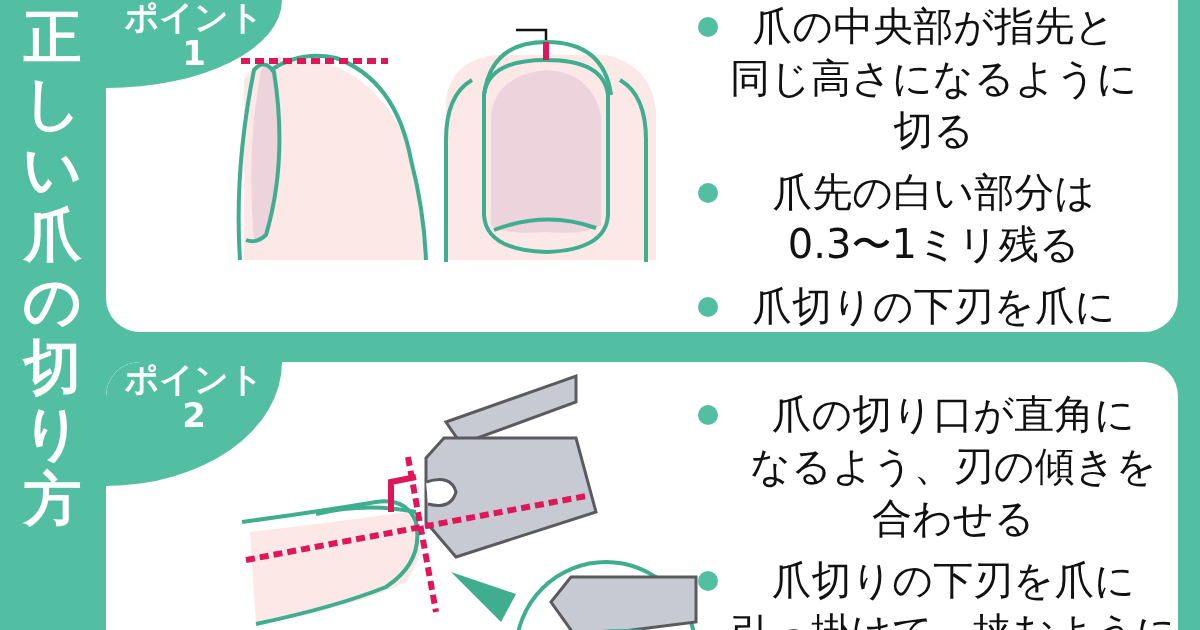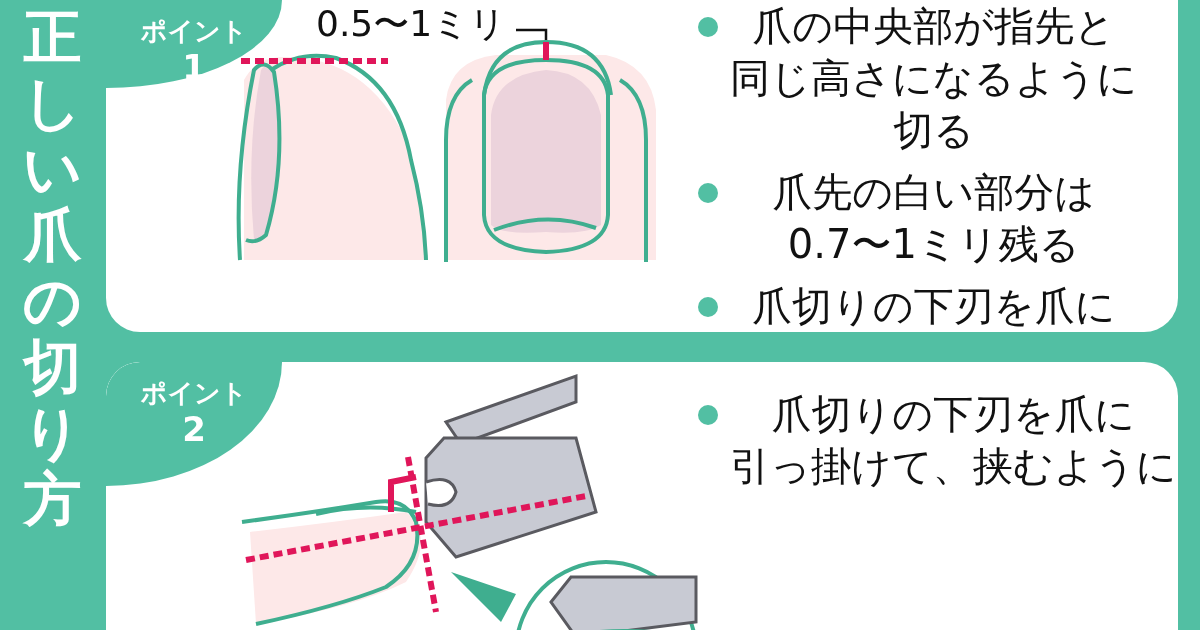--- a/index.html
+++ b/index.html
@@ -6,21 +6,21 @@
   body{width:1200px;height:630px;overflow:hidden;background:#52bfa3;position:relative;font-family:"DejaVu Sans","Liberation Sans",sans-serif;}
   .side-title{position:absolute;left:0;top:0;width:105px;height:630px;display:flex;flex-direction:column;align-items:center;padding-top:4px;box-sizing:border-box;}
   .side-title span{display:block;color:#fff;font-weight:bold;font-size:58px;line-height:66px;text-align:center;width:80px;}
   .panel{position:absolute;left:106px;width:1072px;background:#fff;border-radius:34px;overflow:hidden;}
   .panel1{top:-40px;height:372px;}
   .panel2{top:362px;height:320px;}
   .badge{position:absolute;left:0;background:#52bfa3;color:#fff;font-weight:bold;text-align:center;border-radius:0 0 220px 0;}
   .panel1 .badge{top:40px;width:176px;height:88px;padding-top:0;border-bottom-right-radius:100% 100%;}
   .badge{width:176px;height:124px;border-bottom-right-radius:100% 100%;}
   .panel2 .badge{top:0;border-top-left-radius:34px;}
-  .badge .b-label{display:block;font-size:26px;line-height:34px;padding-top:14px;}
+  .badge .b-label{display:block;font-size:34px;line-height:34px;}
   .badge .b-num{display:block;font-size:34px;line-height:38px;}
   .illu{position:absolute;}
   .bullets{position:absolute;left:592px;color:#111;font-size:40px;line-height:52px;}
   .bullet{position:relative;padding-left:32px;margin-bottom:10px;}
   .bullet .dot{position:absolute;left:0;top:17px;width:20px;height:20px;border-radius:50%;background:#52bfa3;}
   .bullet .txt{white-space:pre-line;display:block;text-align:center;}
   .callout{position:absolute;left:210px;top:40px;font-size:36px;color:#111;white-space:nowrap;}
 </style>
 </head>
 <body>
@@ -35,23 +35,20 @@
   <span>り</span>
   <span>方</span>
 </div>
 
 <div class="panel panel1">
   <div class="badge" style="top:40px;">
     <span class="b-label">ポイント</span>
     <span class="b-num">1</span>
   </div>
 
-  <div class="callout">
-    <span>0.5〜1ミリ</span>
-  </div>
 
   <svg class="illu" style="left:0;top:40px;" width="600" height="332" viewBox="0 0 600 332">
 
     <g>
       <path d="M410 30 H440 V70" fill="none" stroke="#111" stroke-width="2.5"></path>
       <path d="M432 60 L440 74 L448 60" fill="none" stroke="#111" stroke-width="2.5"></path>
     </g>
 
     <path d="M138 260 L138 80 Q150 58 175 57 Q260 55 300 140 Q318 190 322 260 Z" fill="#fde8e8"></path>
     <path d="M148 240 Q140 150 155 70 Q162 60 170 75 Q180 160 160 235 Z" fill="#ecd3dc"></path>
@@ -72,21 +69,21 @@
   <div class="bullets" style="top:40px;">
     <div class="bullet">
       <span class="dot"></span>
       <span class="txt">爪の中央部が指先と
 同じ高さになるように
 切る</span>
     </div>
     <div class="bullet">
       <span class="dot"></span>
       <span class="txt">爪先の白い部分は
-0.7〜1ミリ残る</span>
+0.3〜1ミリ残る</span>
     </div>
     <div class="bullet">
       <span class="dot"></span>
       <span class="txt">爪切りの下刃を爪に</span>
     </div>
   </div>
 </div>
 
 <div class="panel panel2">
   <div class="badge">
@@ -110,17 +107,23 @@
 
     <path d="M345 210 L410 232 L395 260 Z" fill="#3fae8f"></path>
     <circle cx="500" cy="290" r="90" fill="#fff" stroke="#3fae8f" stroke-width="4"></circle>
     <path d="M445 240 L465 215 L590 215 L590 260 L470 275 Z" fill="#c8cad3" stroke="#5a5a60" stroke-width="3"></path>
     <path d="M418 285 Q480 265 545 270 L548 280 Q480 285 420 300 Z" fill="#fff" stroke="#3fae8f" stroke-width="4"></path>
   </svg>
 
   <div class="bullets" style="top:26px;">
     <div class="bullet">
       <span class="dot"></span>
+      <span class="txt">爪の切り口が直角に
+なるよう、刃の傾きを
+合わせる</span>
+    </div>
+    <div class="bullet">
+      <span class="dot"></span>
       <span class="txt">爪切りの下刃を爪に
 引っ掛けて、挟むように</span>
     </div>
   </div>
 </div>
 
 </body></html>

